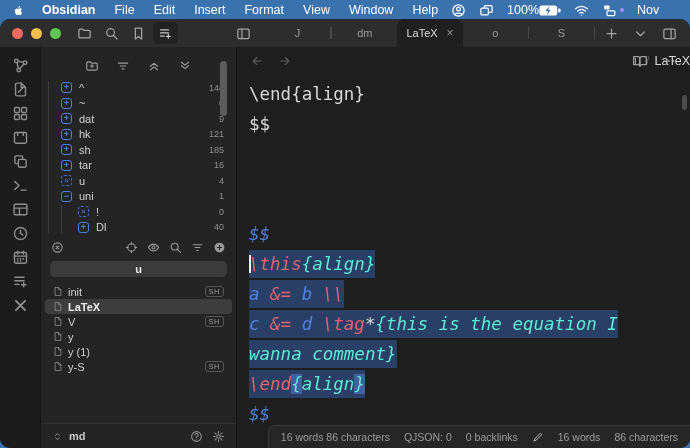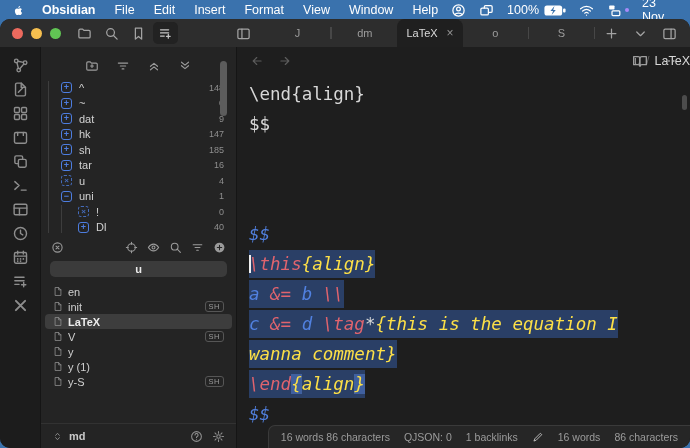--- a/index.html
+++ b/index.html
@@ -11,21 +11,21 @@
   
   .menubar{height:20px;display:flex;align-items:center;padding:0 12px;color:#fff;
            font-size:12.5px;background:#3a72ad;}
   .apple{width:13px;height:15px;margin-right:17px;color:#fff;}
   .apple svg{width:13px;height:15px;}
   .mi{margin-right:19px;cursor:default;}
   .mi.app{font-weight:700;}
   .mb-right{margin-left:auto;display:flex;align-items:center;gap:13px;}
   .mb-ic{width:15px;height:15px;color:#fff;}
   .mb-ic svg{width:15px;height:15px;}
-  .batt-group{display:flex;align-items:center;gap:5px;}
+  .batt-group{display:flex;align-items:center;}
   .stage-wrap{display:flex;align-items:center;gap:3px;}
   .purple-dot{width:4px;height:4px;border-radius:50%;background:#a78bfa;}
 
   
   .window{position:absolute;top:19px;left:0;right:0;bottom:0;background:#1e1e1e;
           border-radius:10px;overflow:hidden;}
 
   
   .tabbar{height:28px;background:#2d2d2d;display:flex;align-items:stretch;}
   .traffic{display:flex;gap:8px;align-items:center;padding:0 10px 0 12px;}
@@ -114,21 +114,21 @@
   .ed-actions svg{width:16px;height:16px;}
 
   .ed-content{flex:1;padding:4px 8px 0 12px;font-family:"DejaVu Sans Mono",monospace;
               font-size:17.5px;overflow:hidden;}
   .code-line{height:30px;line-height:30px;white-space:pre;}
   .plain{color:#d8d8d8;}
   .block-gap{height:80px;}
   #math-block .code-line{font-style:italic;}
   .sel{background:#2a3f66;padding:4px 0;}
   .c-red{color:#e0646e;}
-  .c-cyn{color:#fde047;}
+  .c-cyn{color:#5eead4;}
   .c-blu{color:#5181e0;}
   .c-fg{color:#d8d8d8;}
   .hl{background:#40609f;}
   .cursor{display:inline-block;width:2px;height:18px;background:#f0f0f0;
           vertical-align:-3px;margin-right:-2px;}
   .ed-thumb{position:absolute;right:3px;top:48px;width:5px;height:15px;background:#4c4c4c;border-radius:3px;}
 
   .statusbar{position:absolute;right:0;bottom:0;height:22px;background:#262626;
              border:1px solid #3a3a3a;border-right:none;border-bottom:none;
              border-radius:7px 0 0 0;display:flex;align-items:center;gap:14px;
@@ -386,21 +386,21 @@
             <span class="count">0</span>
           </div>
           <div class="trow">
             <span class="box plus">+</span>
             <span class="tlabel">dat</span>
             <span class="count">9</span>
           </div>
           <div class="trow">
             <span class="box plus">+</span>
             <span class="tlabel">hk</span>
-            <span class="count">147</span>
+            <span class="count">121</span>
           </div>
           <div class="trow">
             <span class="box plus">+</span>
             <span class="tlabel">sh</span>
             <span class="count">185</span>
           </div>
           <div class="trow">
             <span class="box plus">+</span>
             <span class="tlabel">tar</span>
             <span class="count">16</span>
@@ -461,29 +461,20 @@
             <span class="fb-ic">
               <svg viewBox="0 0 24 24" fill="none" stroke="currentColor" stroke-width="2" stroke-linecap="round" stroke-linejoin="round">
                 <circle cx="12" cy="12" r="9" fill="currentColor" stroke="none"></circle>
                 <path d="M12 8v8M8 12h8" stroke="#262626"></path>
               </svg>
             </span>
           </span>
       </div>
       <div class="pill">u</div>
       <div class="filelist" id="filelist">
-          <div class="frow">
-            <span class="ficon">
-              <svg viewBox="0 0 24 24" fill="none" stroke="currentColor" stroke-width="2" stroke-linecap="round" stroke-linejoin="round">
-                <path d="M6 2.5h7.5L19 8v13.5H6z"></path>
-                <path d="M13.5 2.5V8H19"></path>
-              </svg>
-            </span>
-            <span class="flabel">en</span>
-          </div>
           <div class="frow">
             <span class="ficon">
               <svg viewBox="0 0 24 24" fill="none" stroke="currentColor" stroke-width="2" stroke-linecap="round" stroke-linejoin="round">
                 <path d="M6 2.5h7.5L19 8v13.5H6z"></path>
                 <path d="M13.5 2.5V8H19"></path>
               </svg>
             </span>
             <span class="flabel">init</span>
             <span class="badge">SH</span>
           </div>
@@ -603,21 +594,21 @@
             <div class="code-line"><span class="sel"><span class="tok c-blu">c </span><span class="tok c-red">&amp;= </span><span class="tok c-blu">d </span><span class="tok c-red">\tag</span><span class="tok c-fg">*</span><span class="tok c-cyn">{this is the equation I</span></span></div>
             <div class="code-line"><span class="sel"><span class="tok c-cyn">wanna comment}</span></span></div>
             <div class="code-line"><span class="sel"><span class="tok c-red">\end</span><span class="tok c-cyn hl">{</span><span class="tok c-cyn">align</span><span class="tok c-cyn hl">}</span></span></div>
             <div class="code-line"><span class="tok c-blu">$$</span></div>
           </div>
       </div>
       <div class="ed-thumb"></div>
       <div class="statusbar">
         <span>16 words 86 characters</span>
         <span>QJSON: 0</span>
-        <span>1 backlinks</span>
+        <span>0 backlinks</span>
         <span class="st-pencil">
             <svg viewBox="0 0 24 24" fill="none" stroke="currentColor" stroke-width="2" stroke-linecap="round" stroke-linejoin="round">
               <path d="M4.5 19.5l1-3.8L16.7 4.5l2.8 2.8L8.3 18.5l-3.8 1z"></path>
             </svg>
           </span>
         <span>16 words</span>
         <span>86 characters</span>
       </div>
     </div>
   </div>

